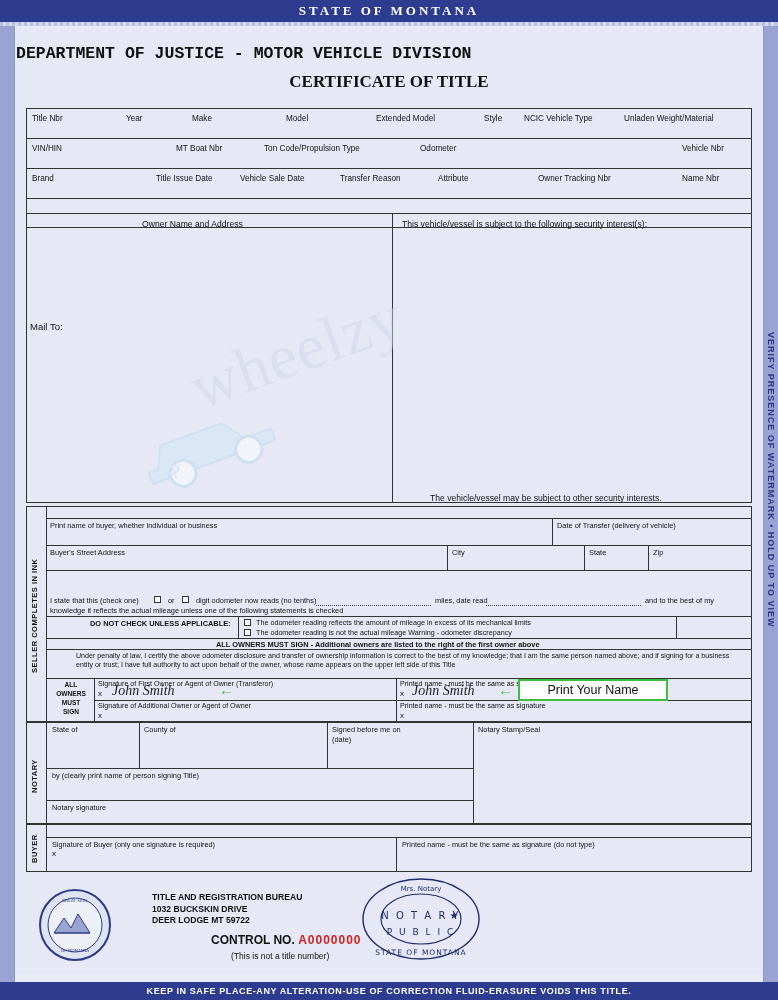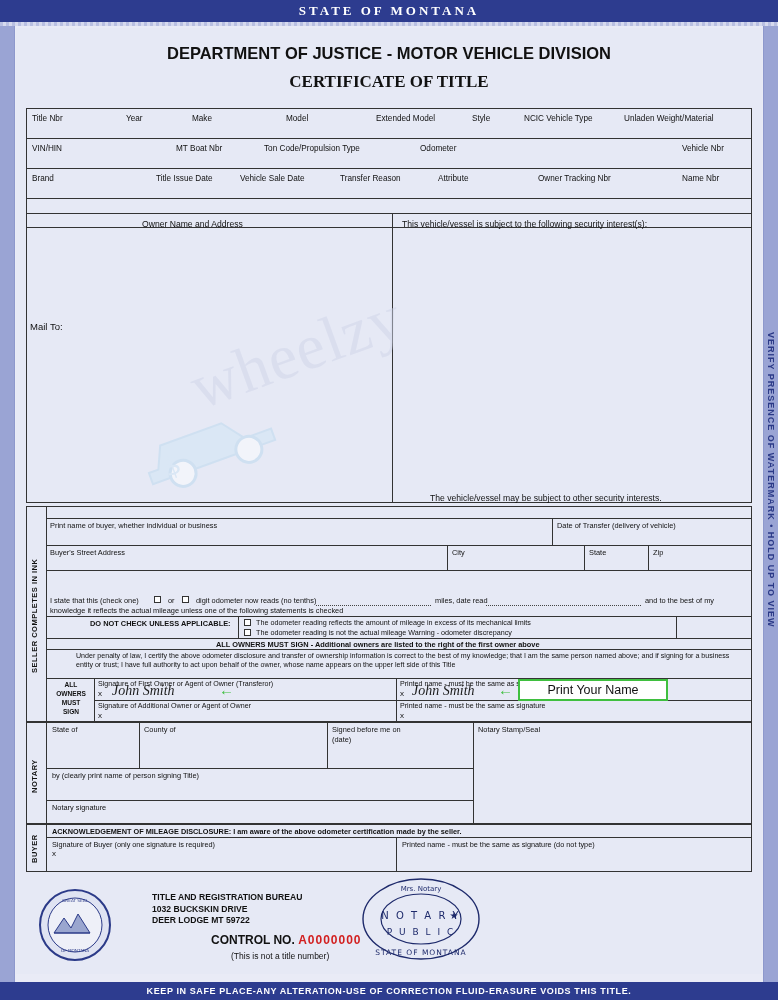--- a/index.html
+++ b/index.html
@@ -53,23 +53,23 @@
     writing-mode:vertical-rl;
     text-align:center;
   }
 
   
   .sheet{
     position:absolute;left:16px;top:28px;width:746px;height:946px;
     background:#e6e9f5;
   }
   .title1{
-    position:absolute;top:16px;left:0;width:746px;text-align:center;
+    position:absolute;top:16px;left:0;width:746px;
     font-size:16.5px;font-weight:bold;color:#111;
-    font-family:Liberation Sans, sans-serif;
+    font-family:Liberation Mono, monospace;
   }
   .title2{
     position:absolute;top:44px;left:0;width:746px;text-align:center;
     font-size:17px;font-weight:bold;color:#111;
     font-family:"Liberation Serif", serif;
   }
 
   .box{position:absolute;border:1px solid #333;box-sizing:border-box;}
   .lbl{position:absolute;font-size:8.2px;color:#111;white-space:nowrap;}
   .lbl-b{position:absolute;font-size:8.2px;color:#111;font-weight:bold;white-space:nowrap;}
@@ -143,21 +143,21 @@
     <div class="box" style="left:10px;top:80px;width:726px;height:120px;"></div>
     <div class="hline" style="left:10px;top:110px;width:726px;"></div>
     <div class="hline" style="left:10px;top:140px;width:726px;"></div>
     <div class="hline" style="left:10px;top:170px;width:726px;"></div>
 
     <div class="lbl" style="left:16px;top:86px;">Title Nbr</div>
     <div class="lbl" style="left:110px;top:86px;">Year</div>
     <div class="lbl" style="left:176px;top:86px;">Make</div>
     <div class="lbl" style="left:270px;top:86px;">Model</div>
     <div class="lbl" style="left:360px;top:86px;">Extended Model</div>
-    <div class="lbl" style="left:456px;top:86px;">Style</div>
+    <div class="lbl" style="left:468px;top:86px;">Style</div>
     <div class="lbl" style="left:508px;top:86px;">NCIC Vehicle Type</div>
     <div class="lbl" style="left:608px;top:86px;">Unladen Weight/Material</div>
 
     <div class="lbl" style="left:16px;top:116px;">VIN/HIN</div>
     <div class="lbl" style="left:160px;top:116px;">MT Boat Nbr</div>
     <div class="lbl" style="left:248px;top:116px;">Ton Code/Propulsion Type</div>
     <div class="lbl" style="left:404px;top:116px;">Odometer</div>
     <div class="lbl" style="left:666px;top:116px;">Vehicle Nbr</div>
 
     <div class="lbl" style="left:16px;top:146px;">Brand</div>
@@ -270,21 +270,20 @@
     <div class="vline" style="left:457px;top:694px;height:102px;"></div>
     <div class="hline" style="left:30px;top:740px;width:427px;"></div>
     <div class="lbl" style="left:36px;top:743px;font-size:7.4px;">by (clearly print name of person signing Title)</div>
     <div class="hline" style="left:30px;top:772px;width:427px;"></div>
     <div class="lbl" style="left:36px;top:775px;font-size:7.4px;">Notary signature</div>
 
     <div class="box" style="left:10px;top:796px;width:726px;height:48px;"></div>
     <div class="vline" style="left:30px;top:796px;height:48px;"></div>
     <div class="vertlabel" style="left:14px;top:802px;height:38px;">BUYER</div>
 
-    <div class="lbl-b" style="left:36px;top:799px;font-size:7.3px;">ACKNOWLEDGEMENT OF MILEAGE DISCLOSURE: I am aware of the above odometer certification made by the seller.</div>
     <div class="hline" style="left:30px;top:809px;width:706px;"></div>
     <div class="lbl" style="left:36px;top:812px;font-size:7.3px;">Signature of Buyer (only one signature is required)</div>
     <div class="lbl" style="left:36px;top:821px;font-size:8px;">x</div>
     <div class="vline" style="left:380px;top:809px;height:35px;"></div>
     <div class="lbl" style="left:386px;top:812px;font-size:7.3px;">Printed name - must be the same as signature (do not type)</div>
 
     <svg class="mtseal" viewBox="0 0 74 74">
       <circle cx="37" cy="37" r="35" fill="#dfe3f2" stroke="#2b3a88" stroke-width="2"></circle>
       <circle cx="37" cy="37" r="27" fill="#eef0f8" stroke="#2b3a88" stroke-width="1"></circle>
       <path d="M16 45 L26 30 L33 40 L40 26 L52 45 Z" fill="#9aa6cf" stroke="#2b3a88" stroke-width="1"></path>

